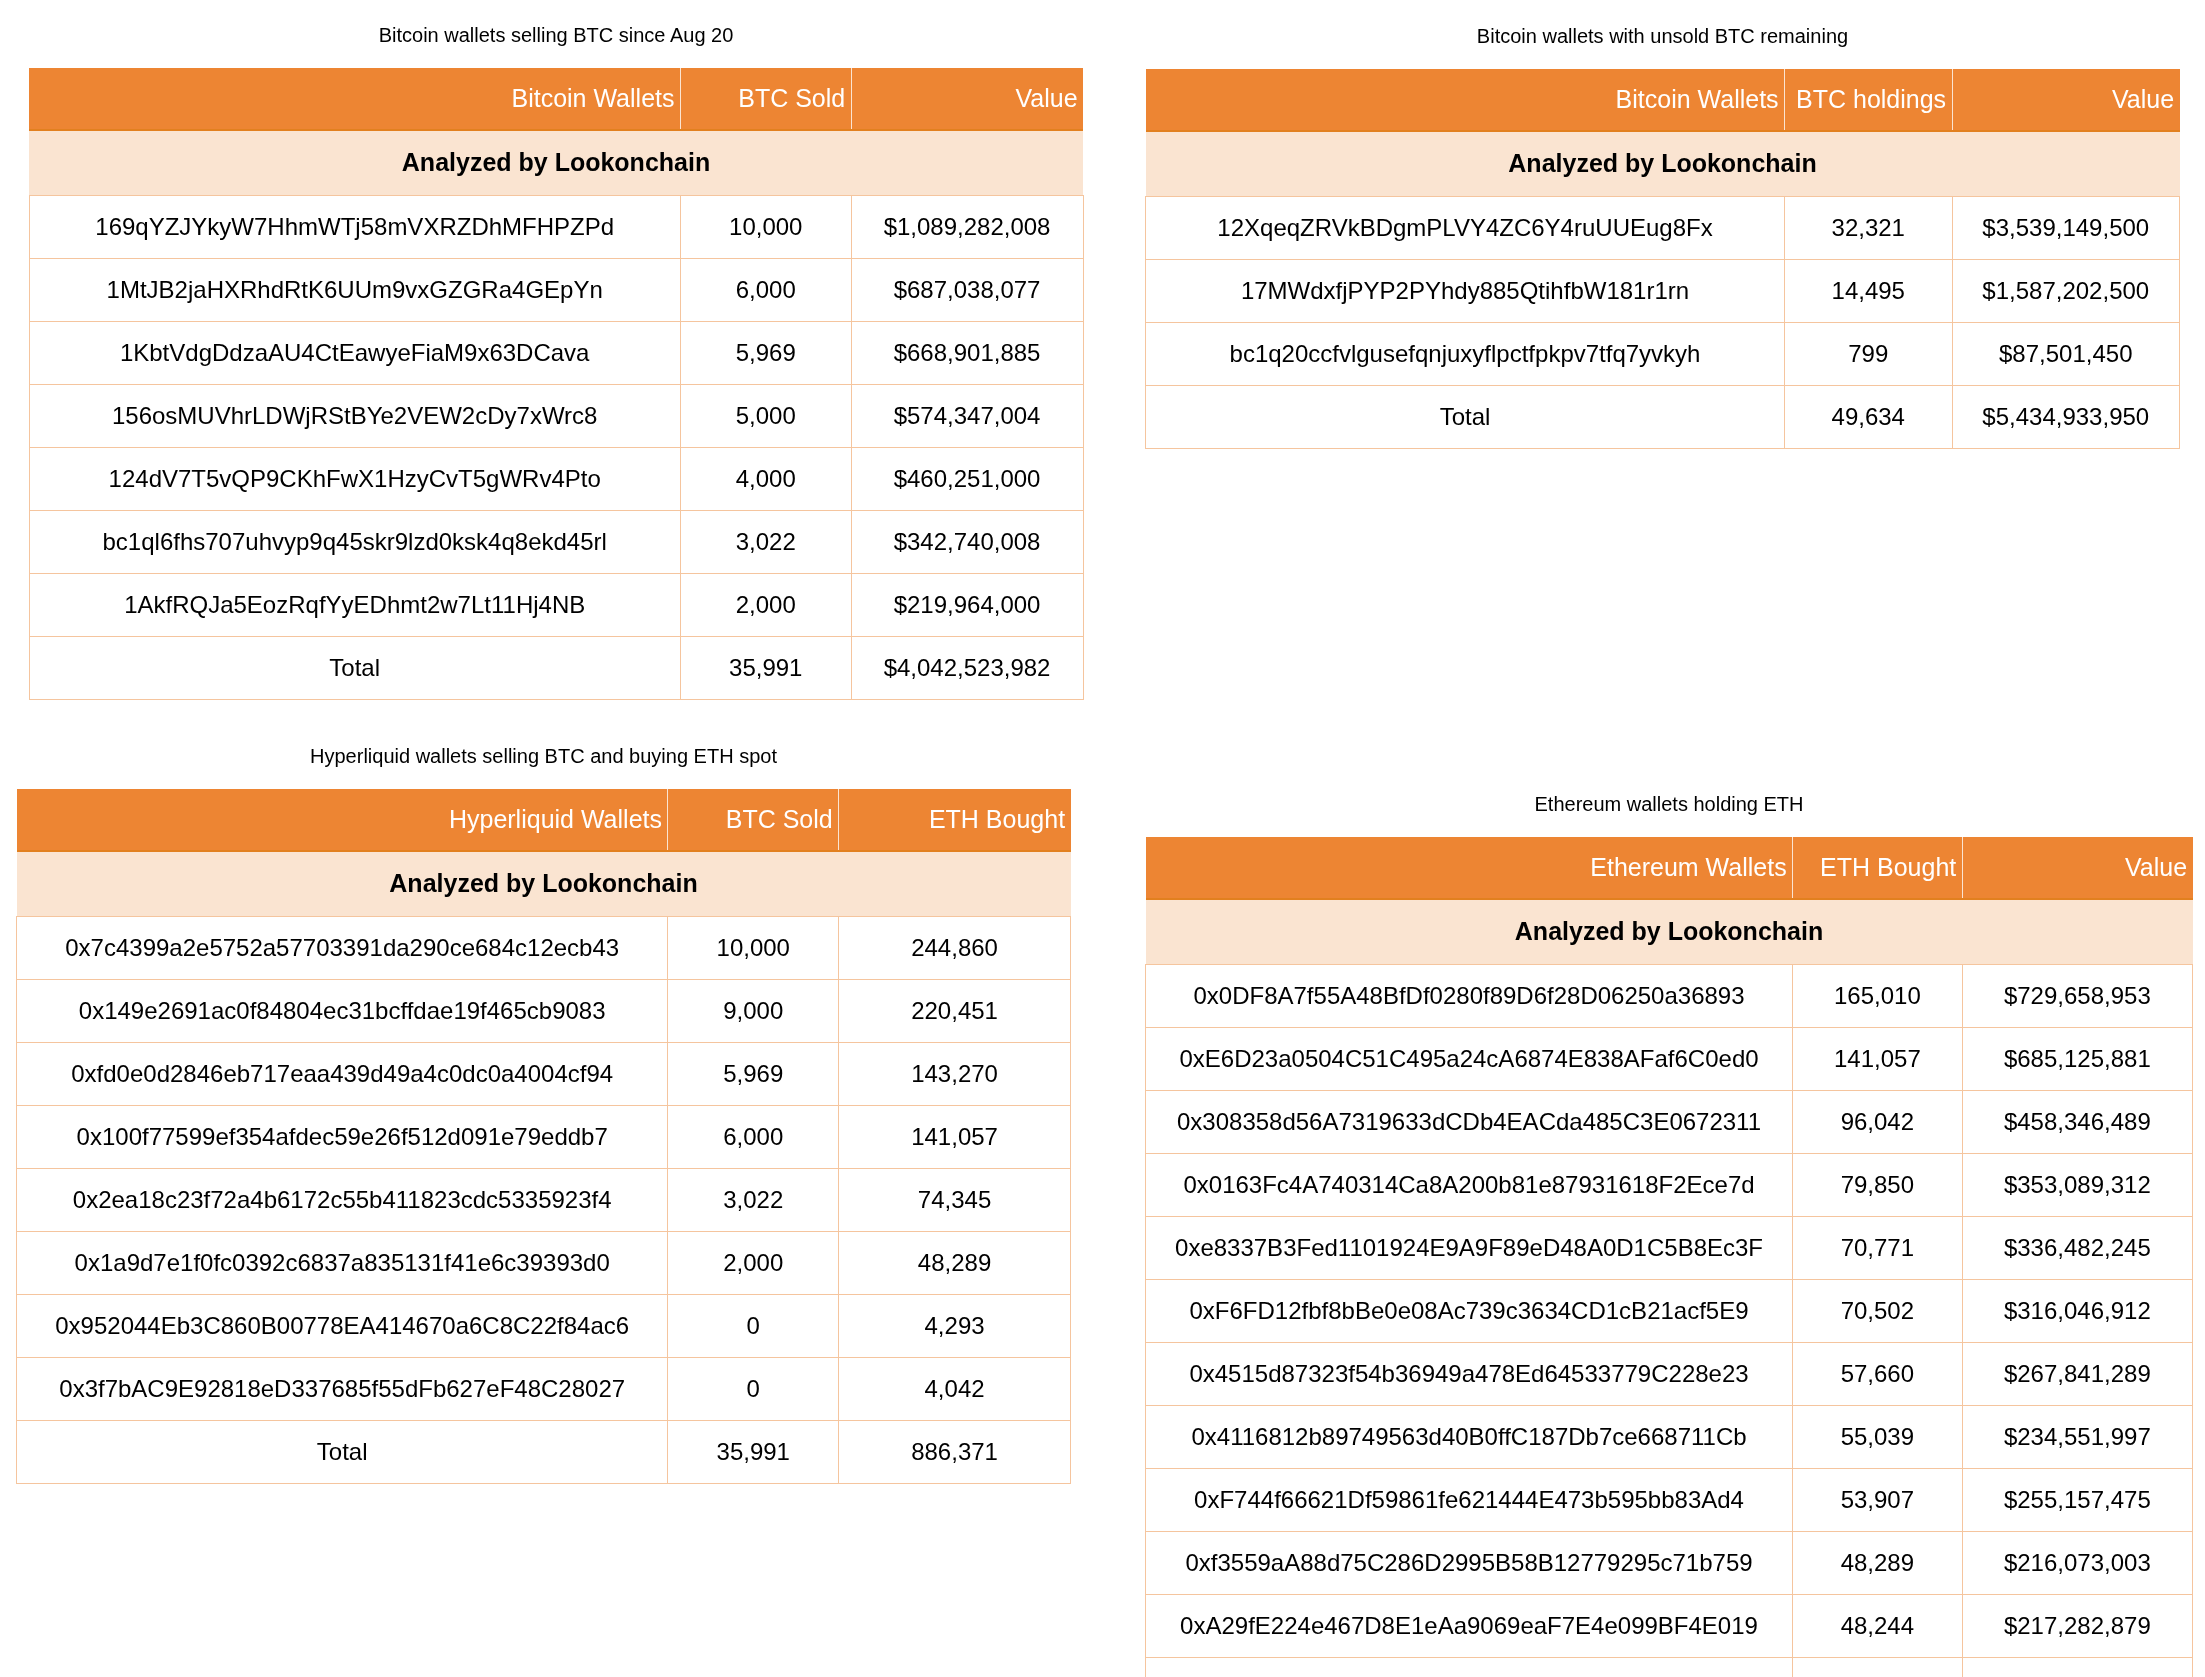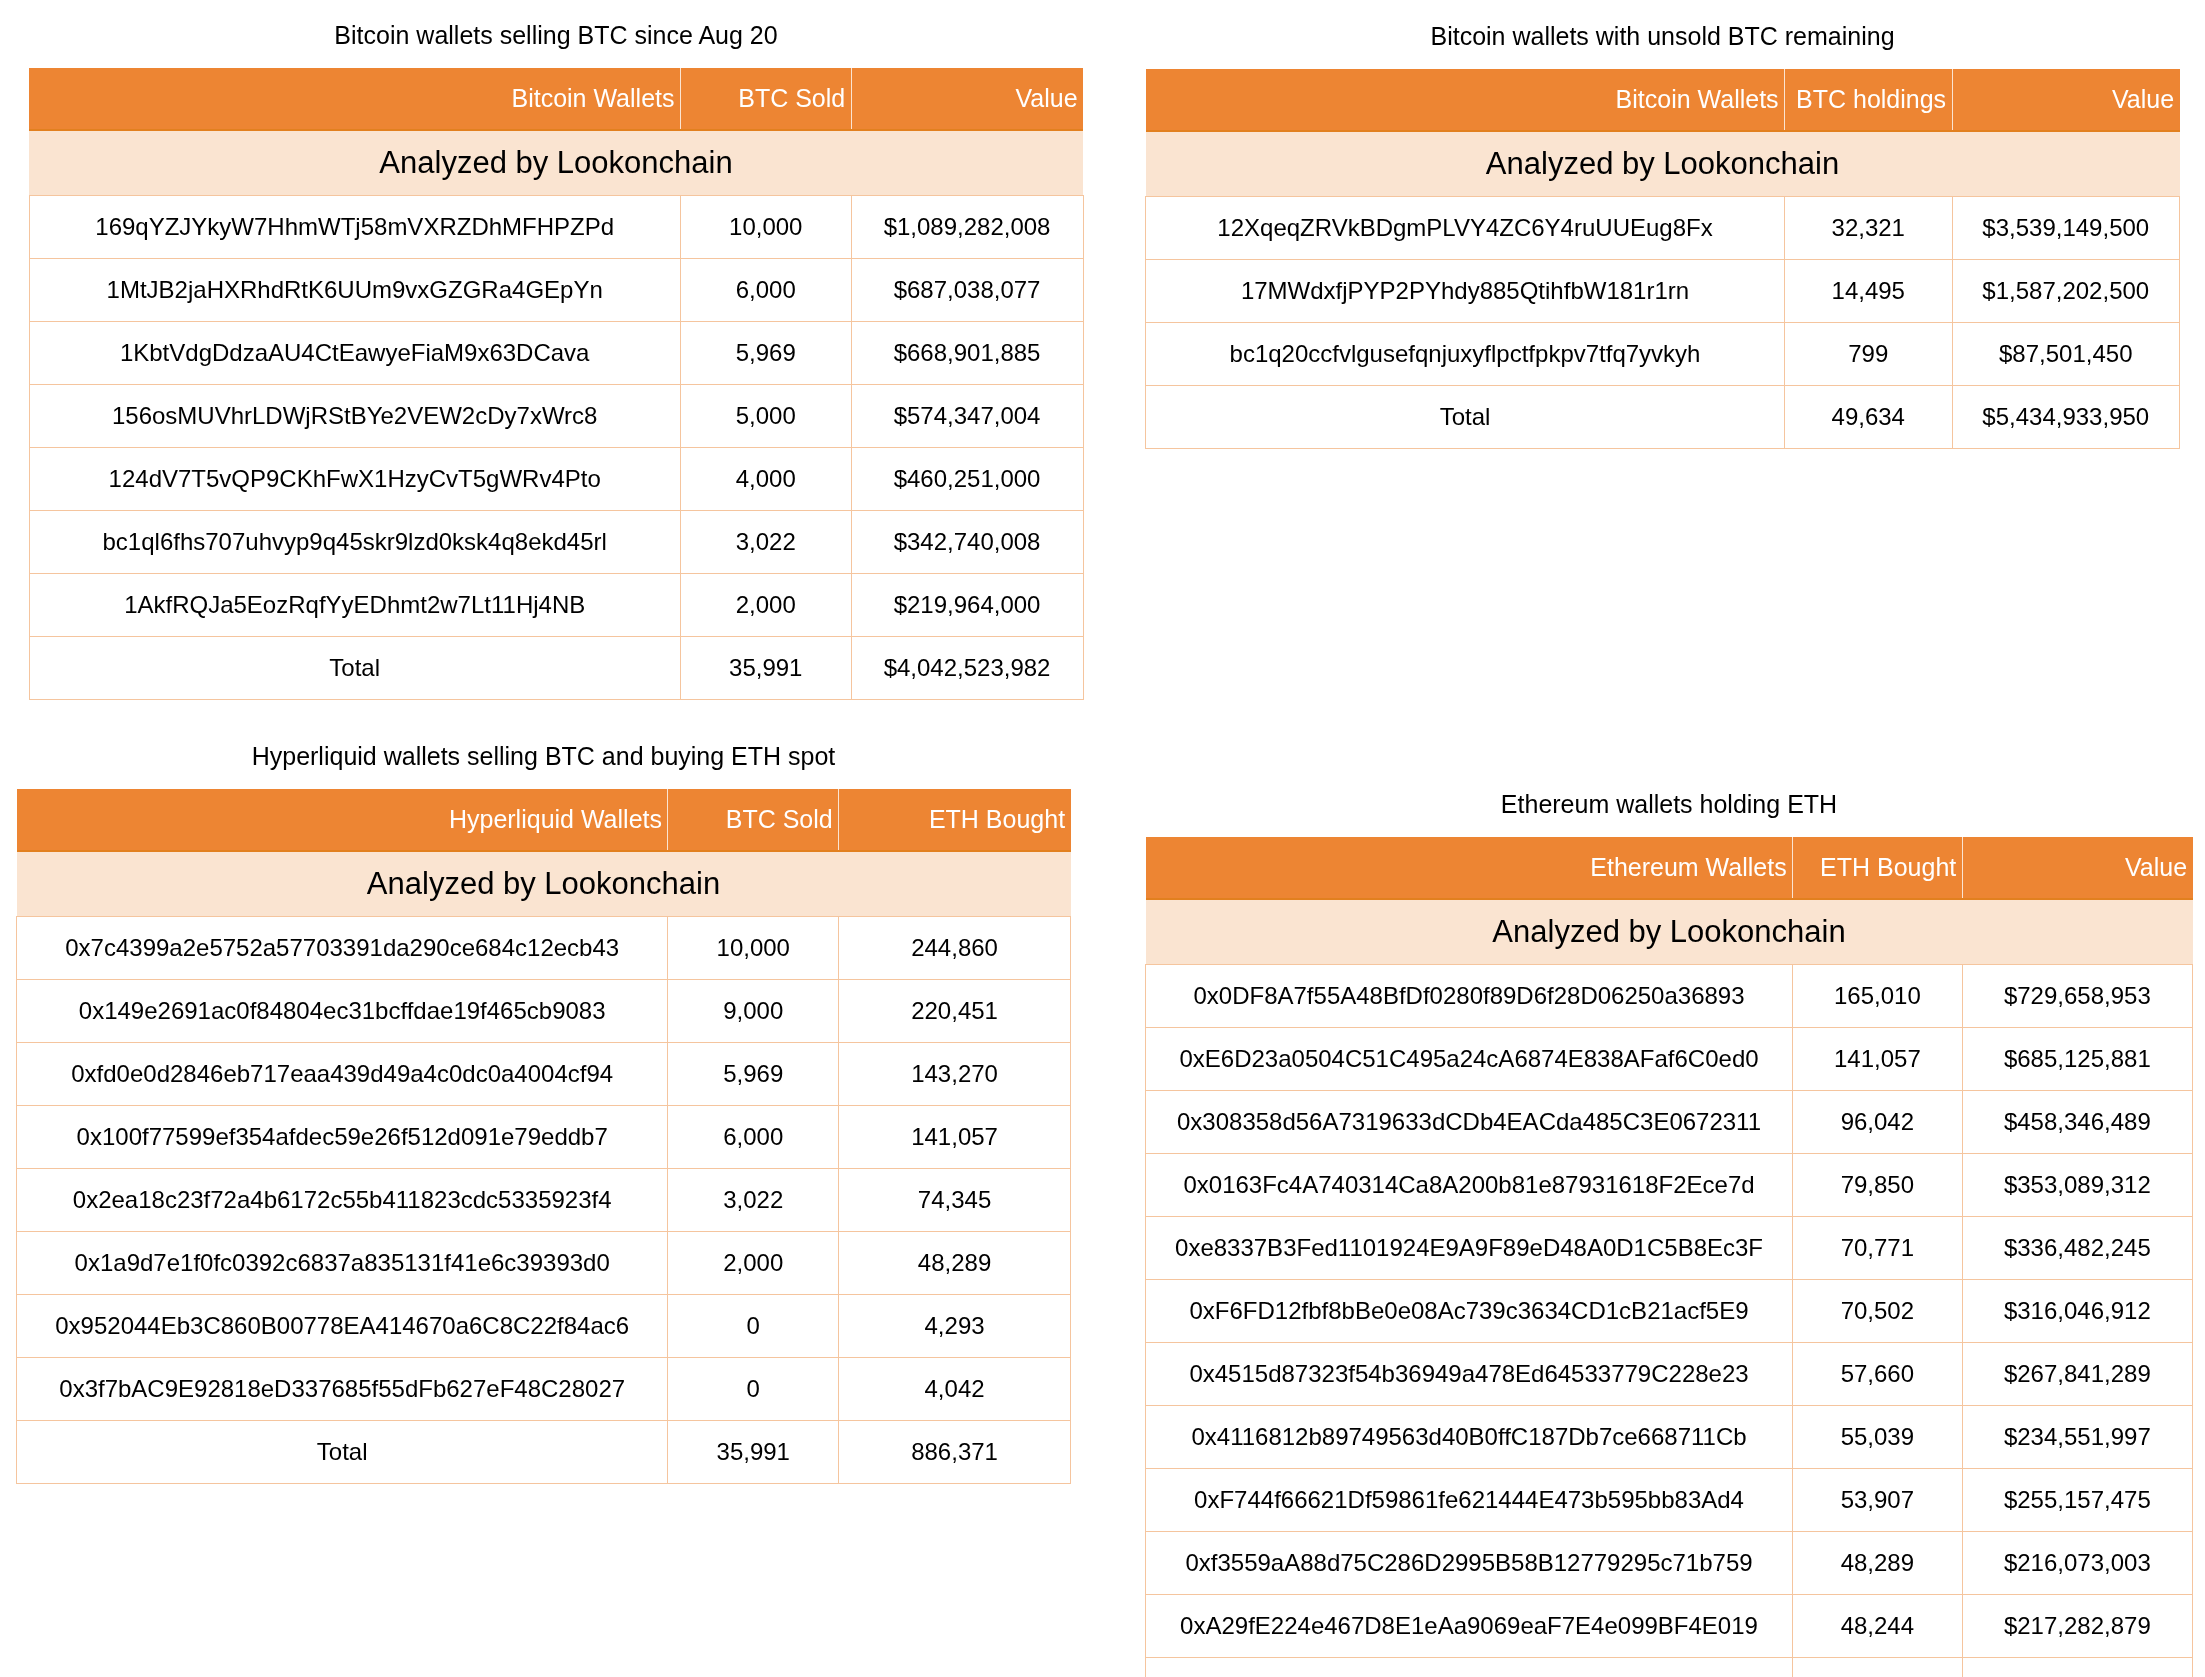--- a/index.html
+++ b/index.html
@@ -15,41 +15,42 @@
   #canvas{
     position:relative;
     width:2205px;height:1678px;
     background:var(--bg);
     font-family:"Liberation Sans", sans-serif;
     color:var(--text);
   }
   .tbl-section{position:absolute;}
   .tbl-title{
     height:38px;line-height:38px;margin:0 0 13.5px 0;
-    font-size:25px;font-weight:400;text-align:center;color:var(--text);
+    font-size:20px;font-weight:400;text-align:center;color:var(--text);
   }
   table.data-table{
     width:100%;border-collapse:collapse;table-layout:fixed;
   }
   table.data-table th{
     height:61px;background:var(--orange);color:var(--hdrtext);
     font-size:25px;font-weight:400;text-align:right;vertical-align:middle;
     border:none;padding:0 5.4px;
   }
   table.data-table th + th{border-left:1.6px solid rgba(255,255,255,0.78);}
   table.data-table td{
     height:62px;border:1.6px solid var(--border);background:#fff;
     font-size:24px;text-align:center;vertical-align:middle;
     padding:0 5.4px;overflow:hidden;white-space:nowrap;
   }
   table.data-table tr.analyzed td{
-    height:64px;background:var(--band);font-size:31px;
+    height:64px;background:var(--band);font-size:25px;
     border-left:none;border-right:none;
     border-top:2.2px solid var(--hdrline);
     border-bottom:1.6px solid var(--border);
+    font-weight:bold;
   }
   
   #sec0{left:28.5px;  top:16px;   width:1055px;}
   #sec1{left:1145px;top:17px;   width:1035px;}
   #sec2{left:16px;  top:737px; width:1055px;}
   #sec3{left:1145px;top:737px; width:1048px;margin-top:48px;}
 </style>
 </head>
 <body>
 

